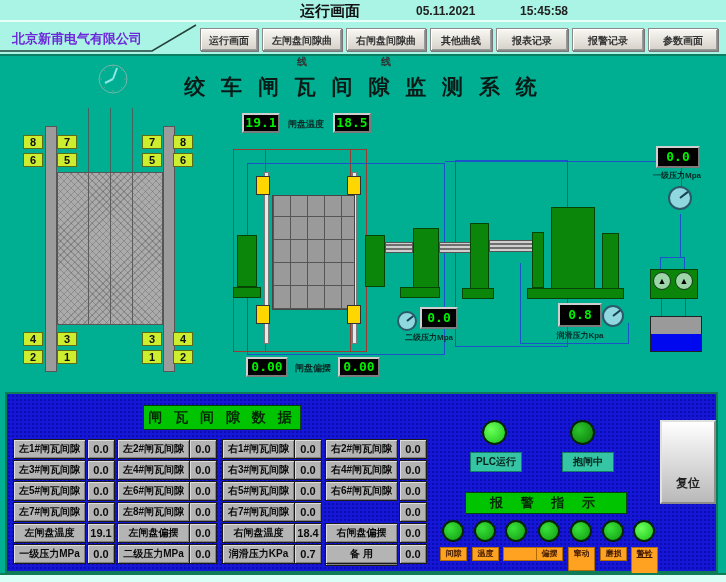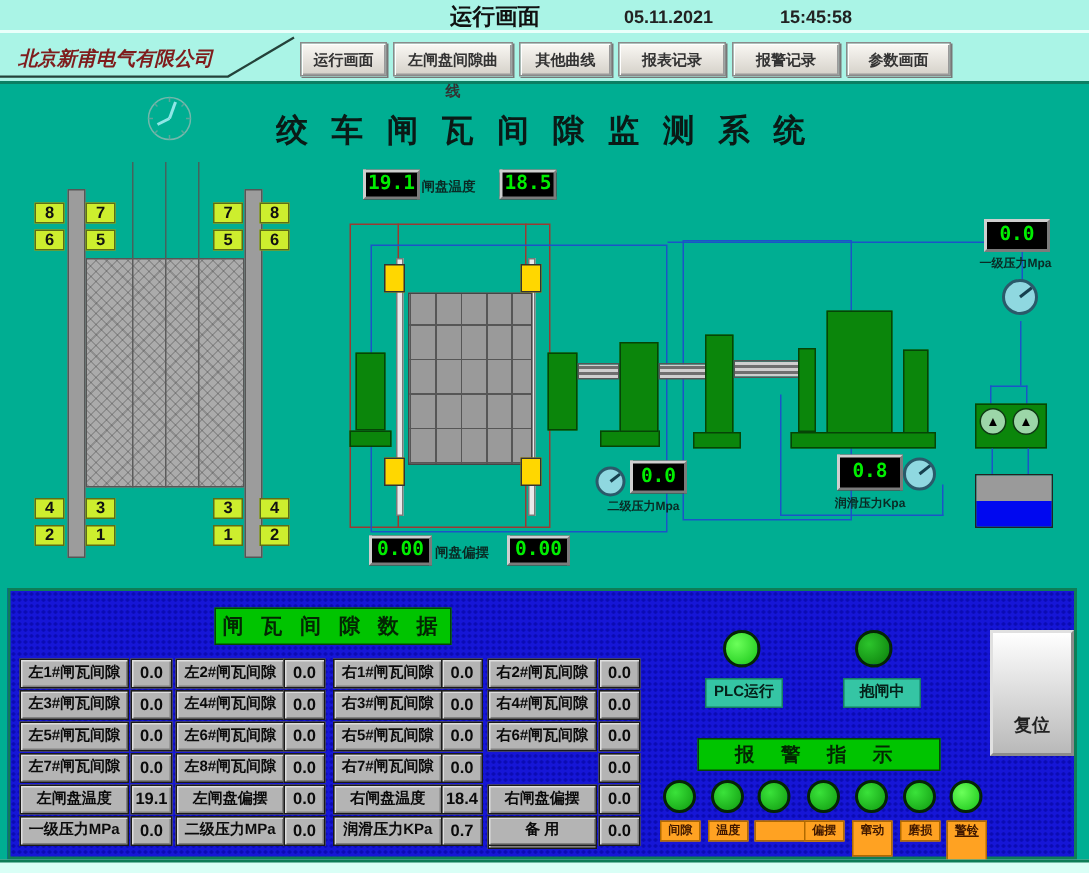--- a/index.html
+++ b/index.html
@@ -7,26 +7,26 @@
   #screen{position:relative;width:726px;height:582px;background:#00ae92;overflow:hidden;}
   .abs{position:absolute;}
   
   #strip1{left:0;top:0;width:726px;height:22px;background:#aaf4e6;border-bottom:2px solid #e9fffa;}
   #strip2{left:0;top:22px;width:726px;height:34px;background:#aaf4e6;border-bottom:2px solid #0c7f63;}
   .htitle{font-size:15px;font-weight:bold;color:#111;}
   .hmeta{font-size:12px;font-weight:bold;color:#222;}
   .navbtn{height:23px;line-height:21px;text-align:center;font-size:10px;font-weight:bold;color:#333;
     background:linear-gradient(#faf8f4,#d5d1c9);border:1px solid #8a8a8a;
     box-shadow:inset 1px 1px 0 #fff,inset -1px -1px 0 #9a9a9a,1px 1px 0 #777;cursor:pointer;}
-  #company{font-size:13px;font-weight:bold;color:#7f1d1d;font-style:italic;}
+  #company{font-size:13px;font-weight:bold;color:#6d28d9;}
   
   .lcd{background:#000;color:#00ee00;font-family:"DejaVu Sans Mono",monospace;font-weight:bold;
     font-size:13px;text-align:center;border:2px outset #cfcfcf;line-height:16px;}
   .dlabel{font-size:8px;color:#0a2a24;text-align:center;white-space:nowrap;font-weight:bold;}
-  .dlabel9{font-size:9px;color:#0a2a24;text-align:left;white-space:nowrap;font-weight:bold;}
+  .dlabel9{font-size:9px;color:#0a2a24;text-align:center;white-space:nowrap;font-weight:bold;}
   
   .post{background:#9c9c9c;border:1px solid #565656;}
   #disc{background:#ababab;border:1px solid #565656;
     background-image:repeating-linear-gradient(45deg,rgba(40,40,40,.22) 0 1px,transparent 1px 5px),
     repeating-linear-gradient(-45deg,rgba(40,40,40,.22) 0 1px,transparent 1px 5px);}
   .rope{background:#44635c;width:1px;}
   .discline{background:#5c5c5c;width:1px;}
   .sensor-box{width:20px;height:14px;background:#cdee2e;border:1px solid #5d6d17;
     font-size:11px;font-weight:bold;color:#111;text-align:center;line-height:12px;}
   
@@ -77,20 +77,21 @@
   </div>
 
   <div class="abs" id="strip2">
     <svg class="abs" style="left:0;top:0;" width="210" height="32">
       <path d="M0 29 L152 29 L196 3" stroke="#24423a" stroke-width="1.5" fill="none"></path>
     </svg>
     <span class="abs" id="company" style="left:12px;top:8px;">北京新甫电气有限公司</span>
     <div class="abs" id="nav" style="left:200px;top:6px;display:flex;gap:4px;">
         <button class="navbtn" style="width: 58px;">运行画面</button>
         <button class="navbtn" style="width: 80px;">左闸盘间隙曲线</button>
+        <button class="navbtn" style="width: 80px;">右闸盘间隙曲线</button>
         <button class="navbtn" style="width: 62px;">其他曲线</button>
         <button class="navbtn" style="width: 72px;">报表记录</button>
         <button class="navbtn" style="width: 72px;">报警记录</button>
         <button class="navbtn" style="width: 70px;">参数画面</button>
       </div>
   </div>
 
   <div class="abs" id="main" style="left:0;top:56px;width:726px;height:336px;">
 
     <div class="abs" id="maintitle" style="left:148px;top:17px;width:430px;">绞 车 闸 瓦 间 隙 监 测 系 统</div>

